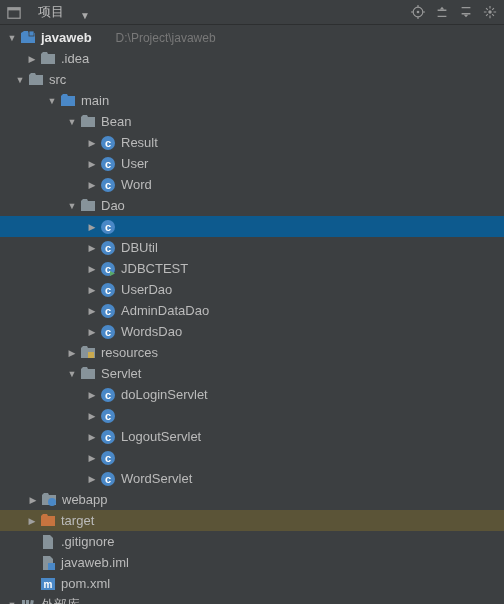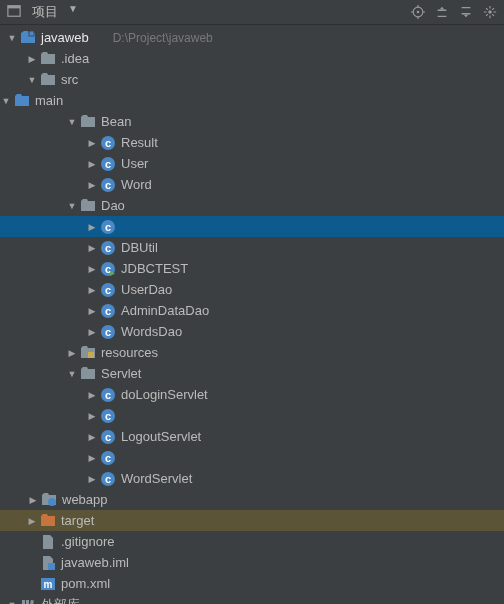--- a/index.html
+++ b/index.html
@@ -1,31 +1,31 @@
 <!DOCTYPE html>
 <html><head>
 <meta charset="utf-8">
 <style>
 html,body{margin:0;padding:0;width:504px;height:604px;overflow:hidden;background:#3c3f41;font-family:"Microsoft YaHei",Arial,sans-serif;font-size:13px;color:#bbbbbb}
 .toolbar{height:24px;display:flex;align-items:center;padding:0 6px;border-bottom:1px solid #2d2f30}
-.tb-left{display:flex;align-items:flex-start;gap:10px}
+.tb-left{display:flex;align-items:flex-end;gap:16px}
 .tb-right{margin-left:auto;display:flex;align-items:center;gap:8px}
 .tb-icon{width:16px;height:16px;display:flex;align-items:center;justify-content:center;opacity:.85}
 .tb-icon svg{width:14px;height:14px}
 .tb-dd{font-size:10px;color:#aaa}
 .tree{padding-top:2px}
 .row{height:21px;display:flex;align-items:center;white-space:nowrap;position:relative}
 .row.sel{background:#0d5a8e}
 .row.hl{background:#5b5437}
 .arrow{width:12px;display:flex;align-items:center;justify-content:center;font-size:9px;color:#a0a0a0;margin-right:2px}
 .arrow.down::before{content:"▼"}
 .arrow.right::before{content:"▶"}
 .ficon{width:16px;height:16px;margin-right:5px;display:flex;align-items:center;justify-content:center}
 .lbl{color:#bbbbbb}
-.row.sel .lbl,.bold{color:#e8e8e8;font-weight:400}
+.row.sel .lbl,.bold{color:#e8e8e8;font-weight:700}
 .path{color:#787878;margin-left:24px;font-size:12px}
 svg{display:block}
 </style>
 </head>
 <body>
 
 <div class="toolbar">
   <div class="tb-left">
     <span class="tb-icon">
       <svg viewBox="0 0 16 16">
@@ -82,31 +82,31 @@
 <div class="row" style="padding-left:26px">
   <span class="arrow right"></span>
   <span class="ficon">
         <svg viewBox="0 0 16 16">
           <path d="M1 3l2-2h4l1 2h7v10H1z" fill="#87939a"></path>
         </svg>
       </span>
   <span class="lbl">.idea</span>
 </div>
 
-<div class="row" style="padding-left:26px">
+<div class="row" style="padding-left:14px">
   <span class="arrow down"></span>
   <span class="ficon">
         <svg viewBox="0 0 16 16">
           <path d="M1 3l2-2h4l1 2h7v10H1z" fill="#87939a"></path>
         </svg>
       </span>
   <span class="lbl">src</span>
 </div>
 
-<div class="row" style="">
+<div class="row" style="padding-left:46px">
   <span class="arrow down"></span>
   <span class="ficon">
         <svg viewBox="0 0 16 16">
           <path d="M1 3l2-2h4l1 2h7v10H1z" fill="#4a88c7"></path>
         </svg>
       </span>
   <span class="lbl">main</span>
 </div>
 
 <div class="row" style="padding-left:66px">

